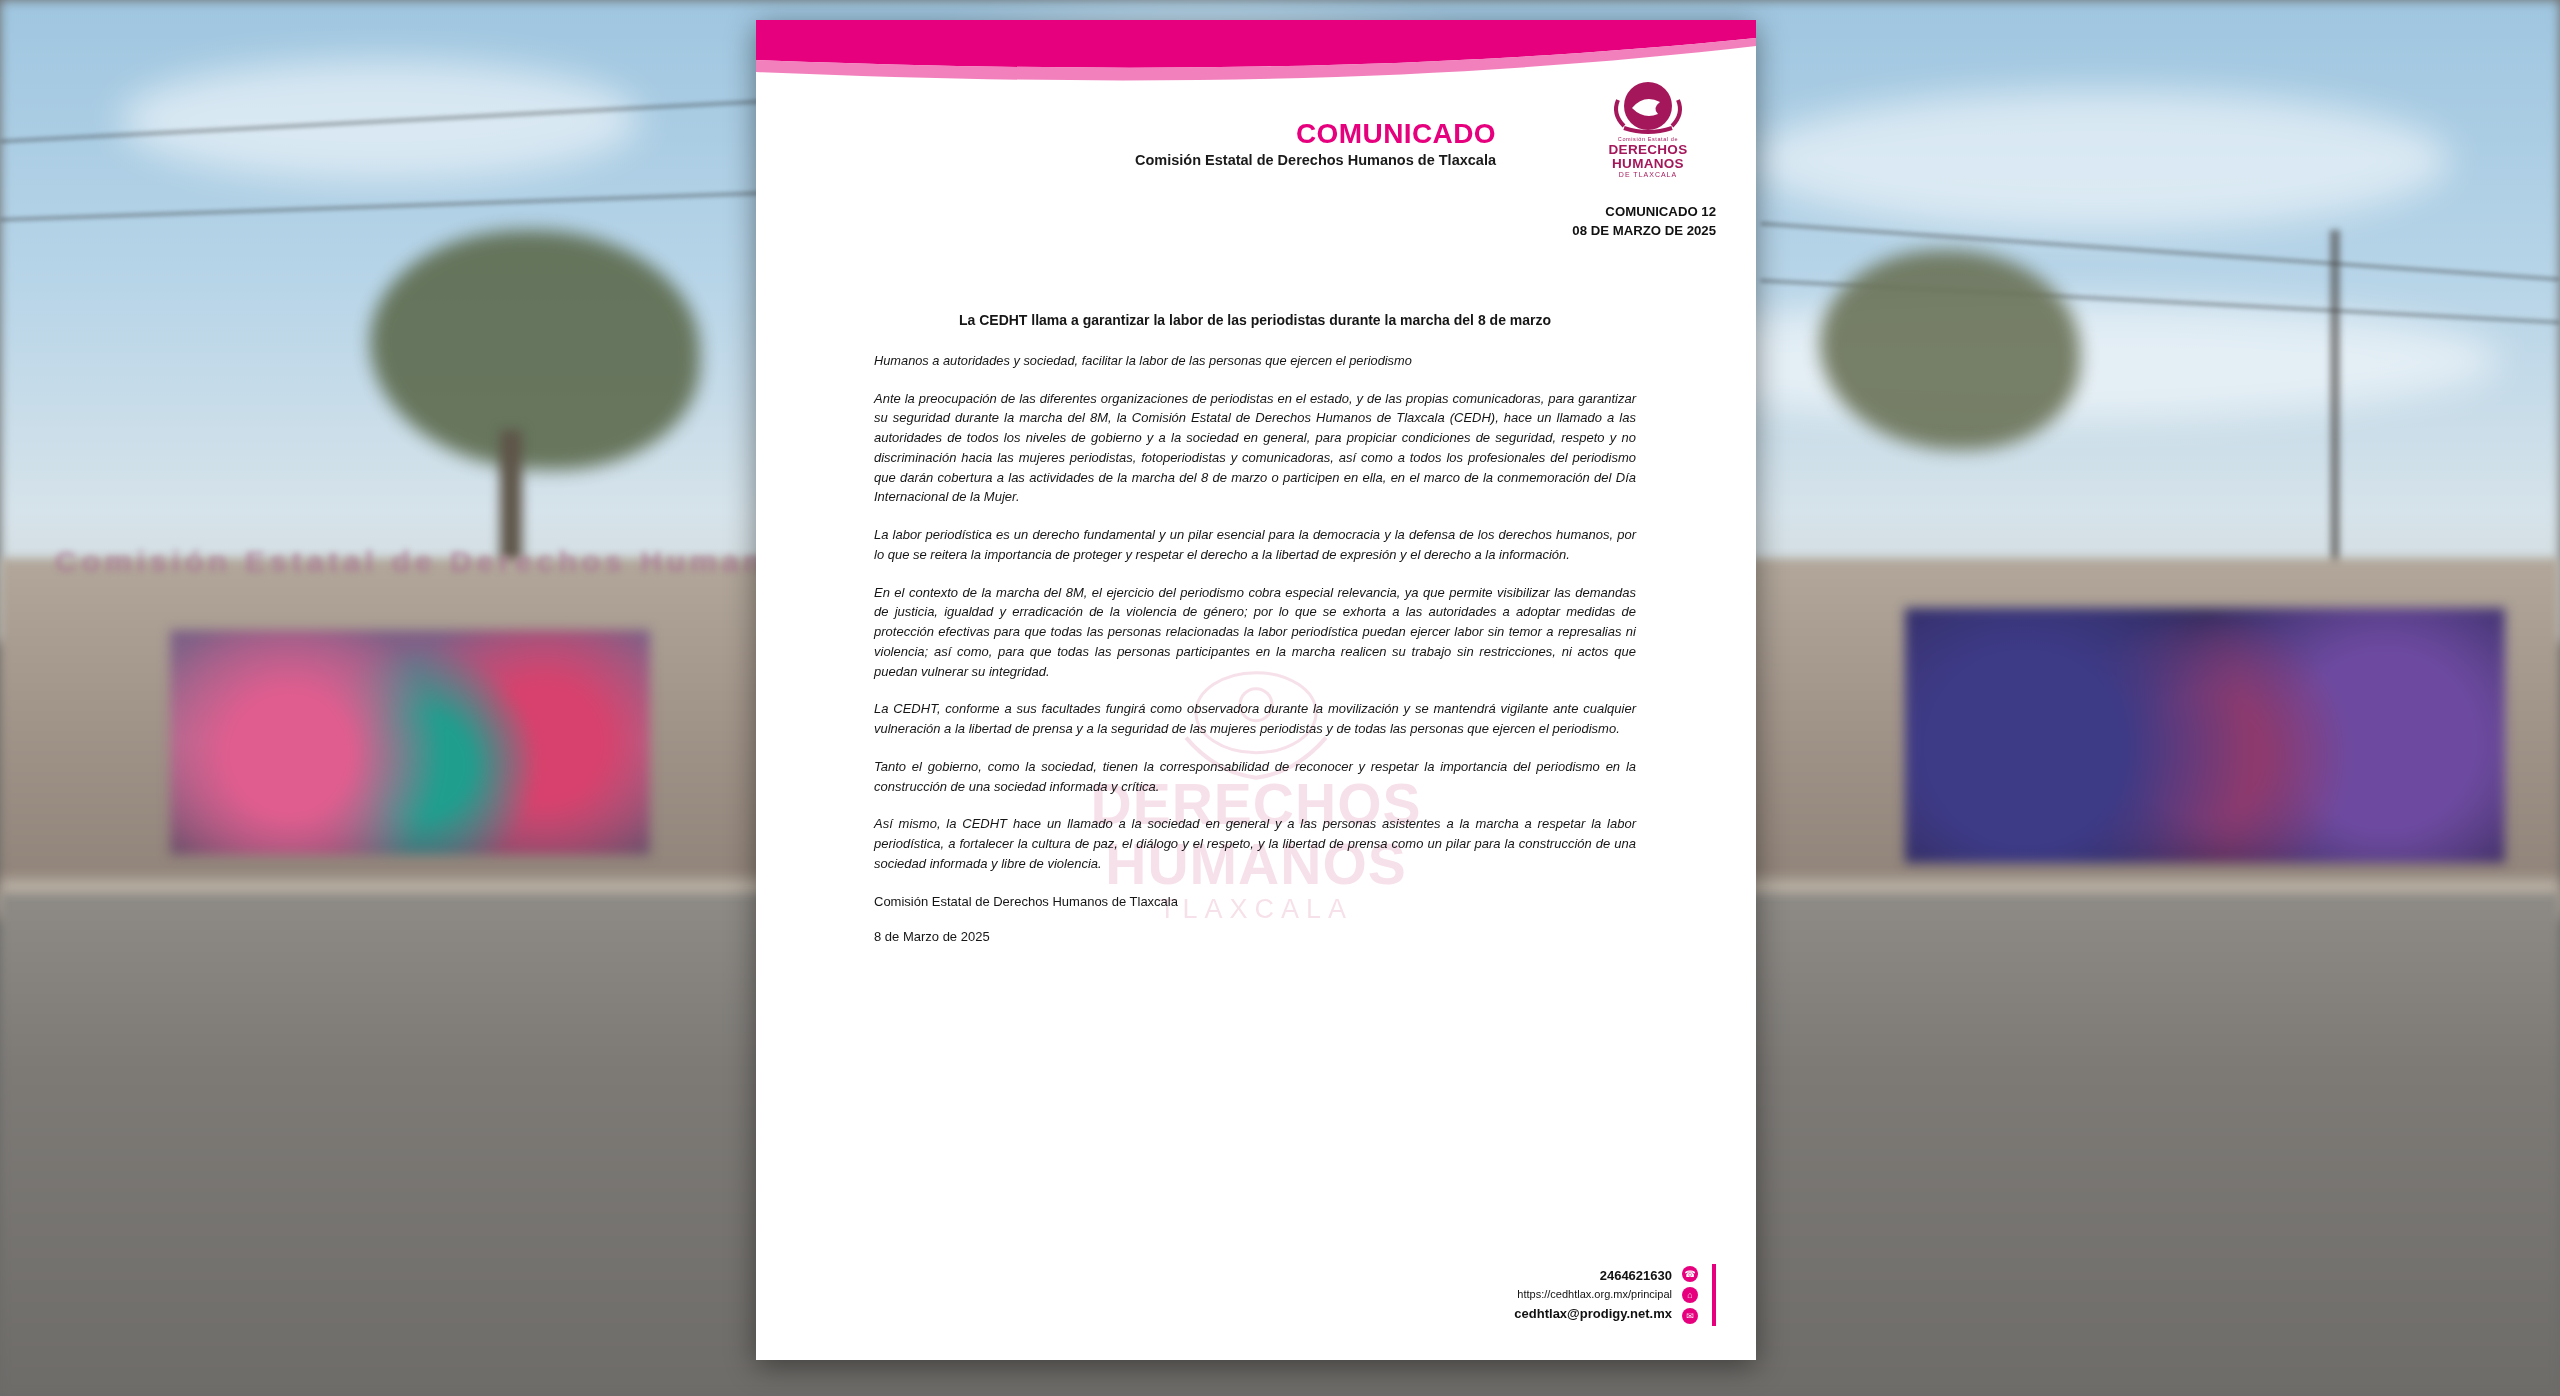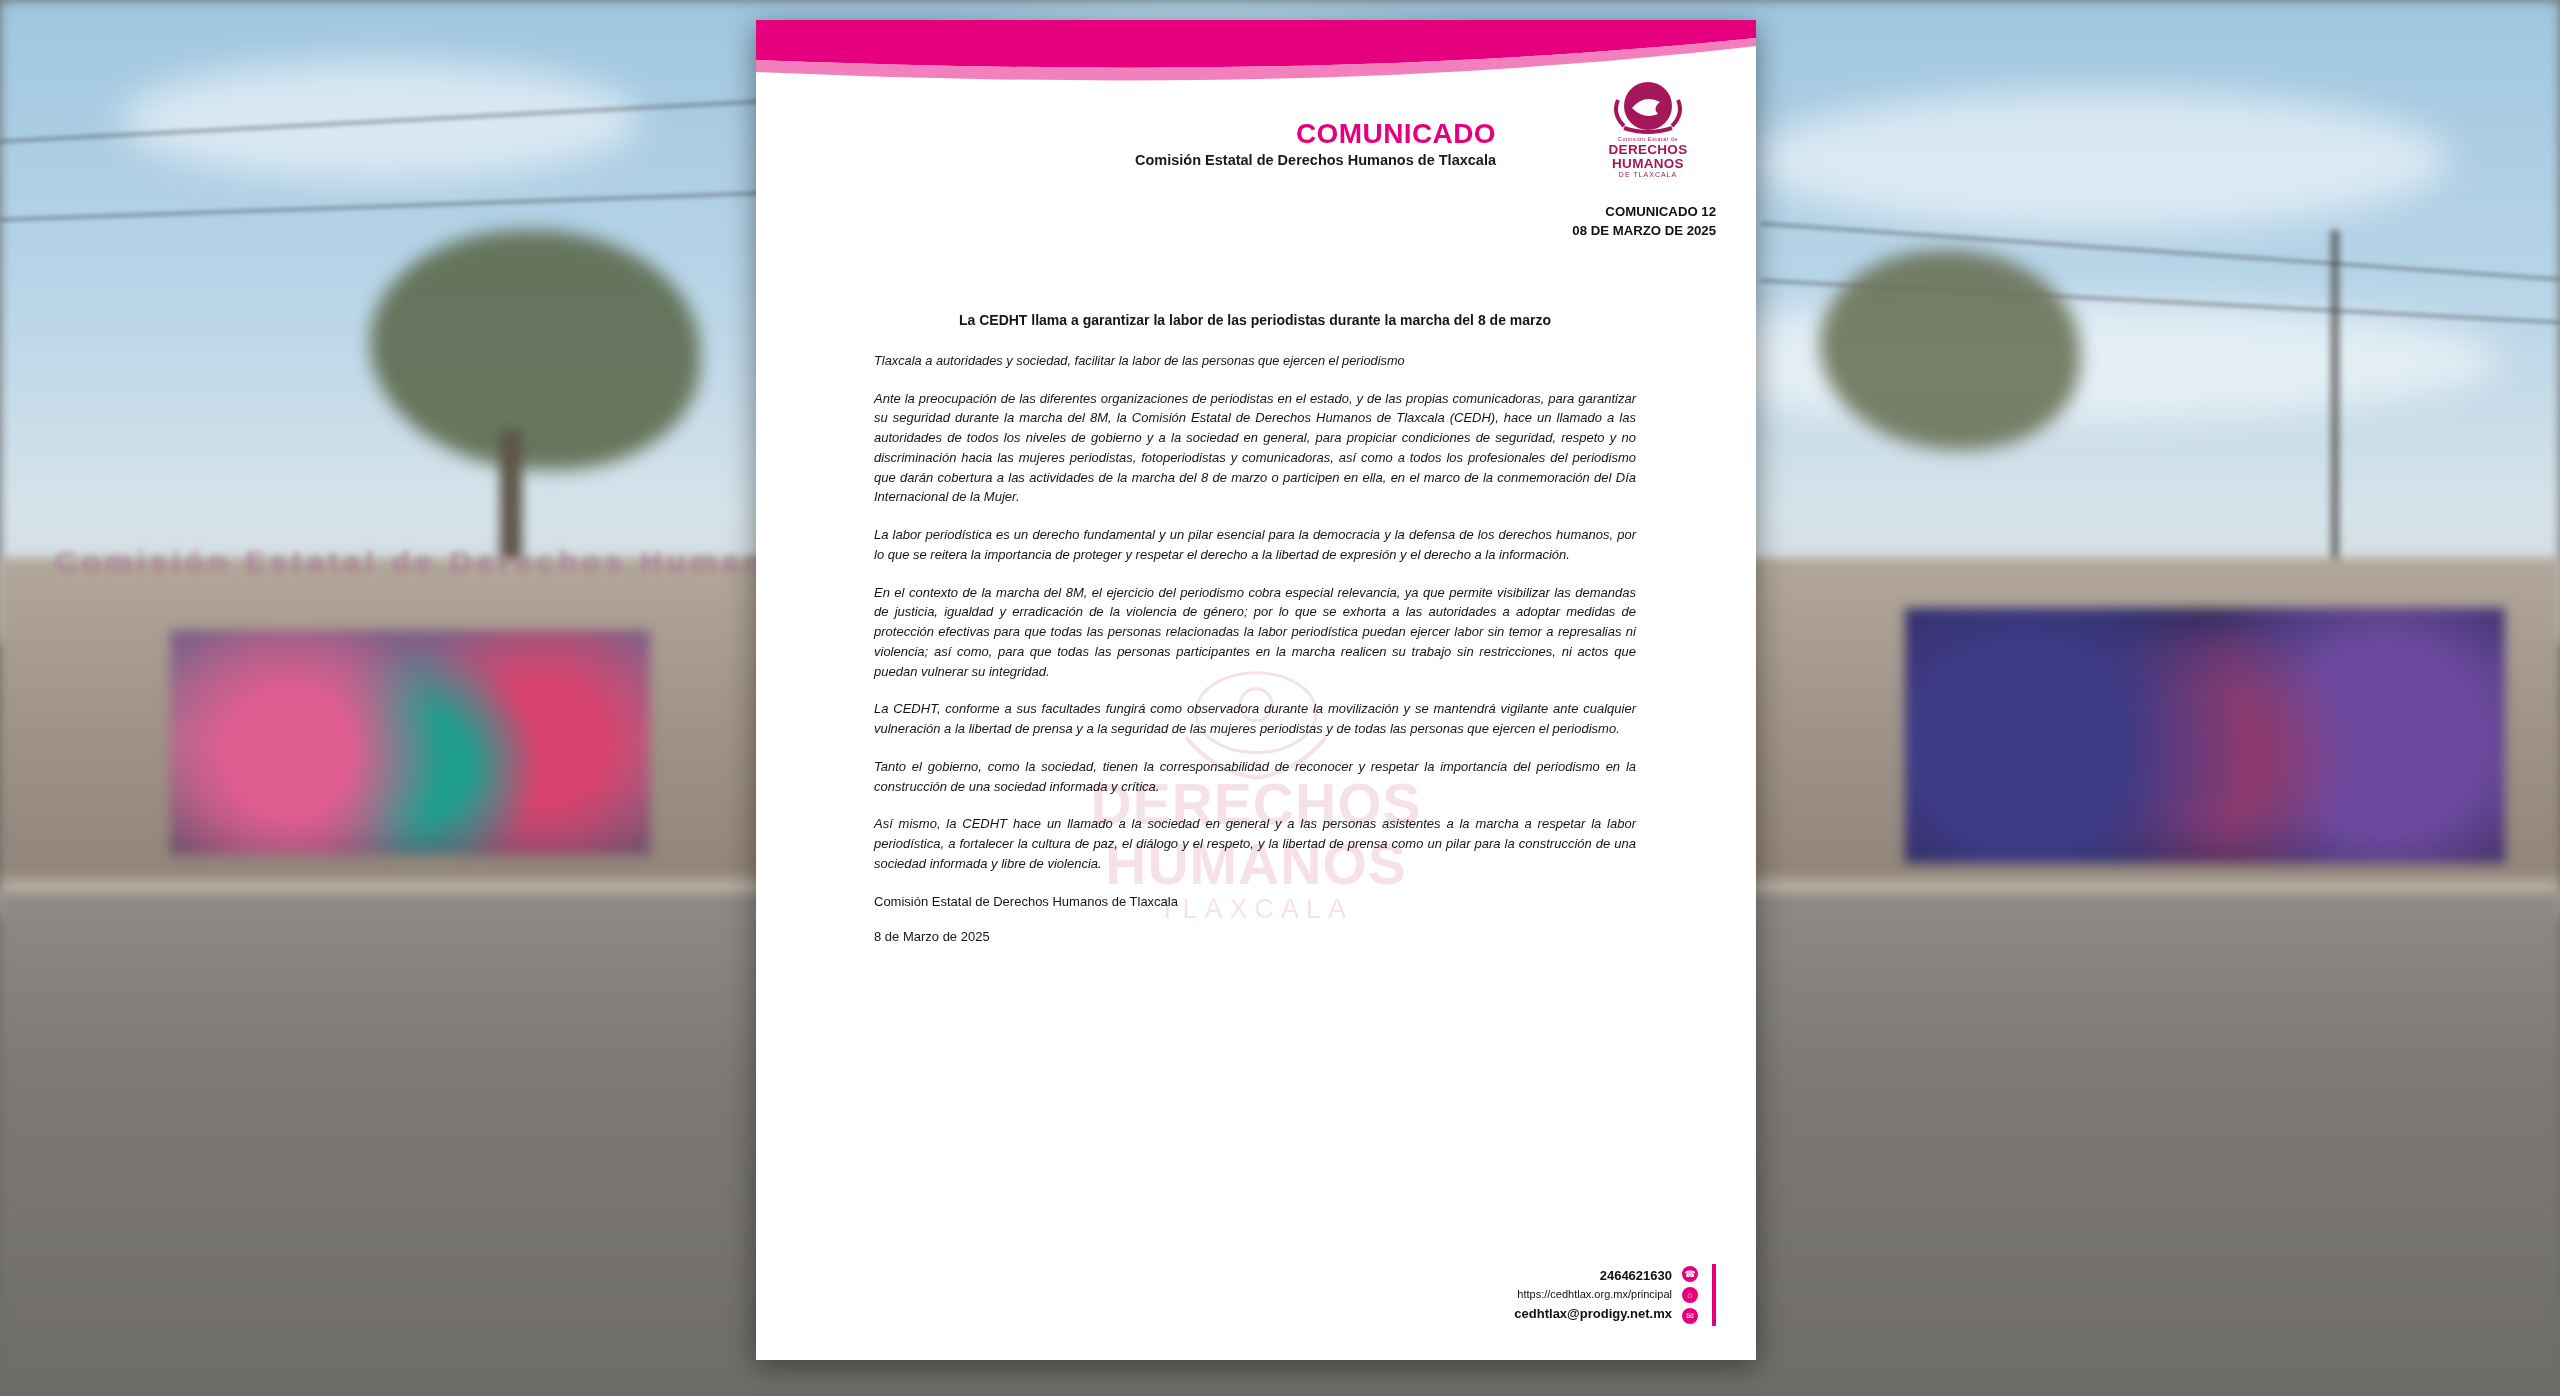--- a/index.html
+++ b/index.html
@@ -358,21 +358,21 @@
     <div class="logo-bottom">DE TLAXCALA</div>
   </div>
 
   <div class="meta">
     <div>COMUNICADO 12</div>
     <div>08 DE MARZO DE 2025</div>
   </div>
 
   <div class="body-col">
     <div class="head-line">La CEDHT llama a garantizar la labor de las periodistas durante la marcha del 8 de marzo</div>
-    <div class="lead">Tlaxcala a autoridades y sociedad, facilitar la labor de las personas que ejercen el periodismo</div>
+    <div class="lead">Humanos a autoridades y sociedad, facilitar la labor de las personas que ejercen el periodismo</div>
 
     <p class="para">Ante la preocupación de las diferentes organizaciones de periodistas en el estado, y de las propias comunicadoras, para garantizar su seguridad durante la marcha del 8M,  la Comisión Estatal de Derechos Humanos de Tlaxcala (CEDH), hace un llamado a las autoridades de todos los niveles de gobierno y a la sociedad en general, para propiciar condiciones de seguridad, respeto y no discriminación hacia las mujeres periodistas, fotoperiodistas y comunicadoras, así como a todos los profesionales del periodismo que  darán cobertura a las actividades de la marcha del 8 de marzo o participen en ella, en el marco de la conmemoración del Día Internacional de la Mujer.</p>
     <p class="para">La labor periodística es un derecho fundamental y un pilar esencial para la democracia y la defensa de los derechos humanos, por lo que se reitera la importancia de proteger y respetar el derecho a la libertad de expresión y el derecho a la información.</p>
     <p class="para">En el contexto de la marcha del 8M, el ejercicio del periodismo cobra especial relevancia, ya que permite visibilizar las demandas de justicia, igualdad y erradicación de la violencia de género;  por lo que se exhorta a las autoridades a adoptar medidas de protección efectivas para que todas las personas relacionadas la labor periodística puedan ejercer labor sin temor a represalias ni violencia; así como, para que todas las personas participantes en la marcha realicen su trabajo sin restricciones, ni actos que puedan vulnerar su integridad.</p>
     <p class="para">La CEDHT, conforme a sus facultades fungirá como observadora durante la movilización y se mantendrá vigilante ante cualquier vulneración a la libertad de prensa y a la seguridad de las mujeres periodistas y de todas las personas que ejercen el periodismo.</p>
     <p class="para">Tanto el gobierno, como la sociedad, tienen la corresponsabilidad de reconocer y respetar la importancia del periodismo en la construcción de una sociedad informada y crítica.</p>
     <p class="para">Así mismo, la CEDHT hace un llamado a la sociedad en general y a las personas asistentes a la marcha a respetar la labor periodística, a fortalecer la cultura de paz, el diálogo y el respeto, y la libertad de prensa como un pilar para la construcción de una sociedad informada y libre de violencia.</p>
 
     <p class="plain">Comisión Estatal de Derechos Humanos de Tlaxcala</p>
     <p class="plain">8 de Marzo de 2025</p>

